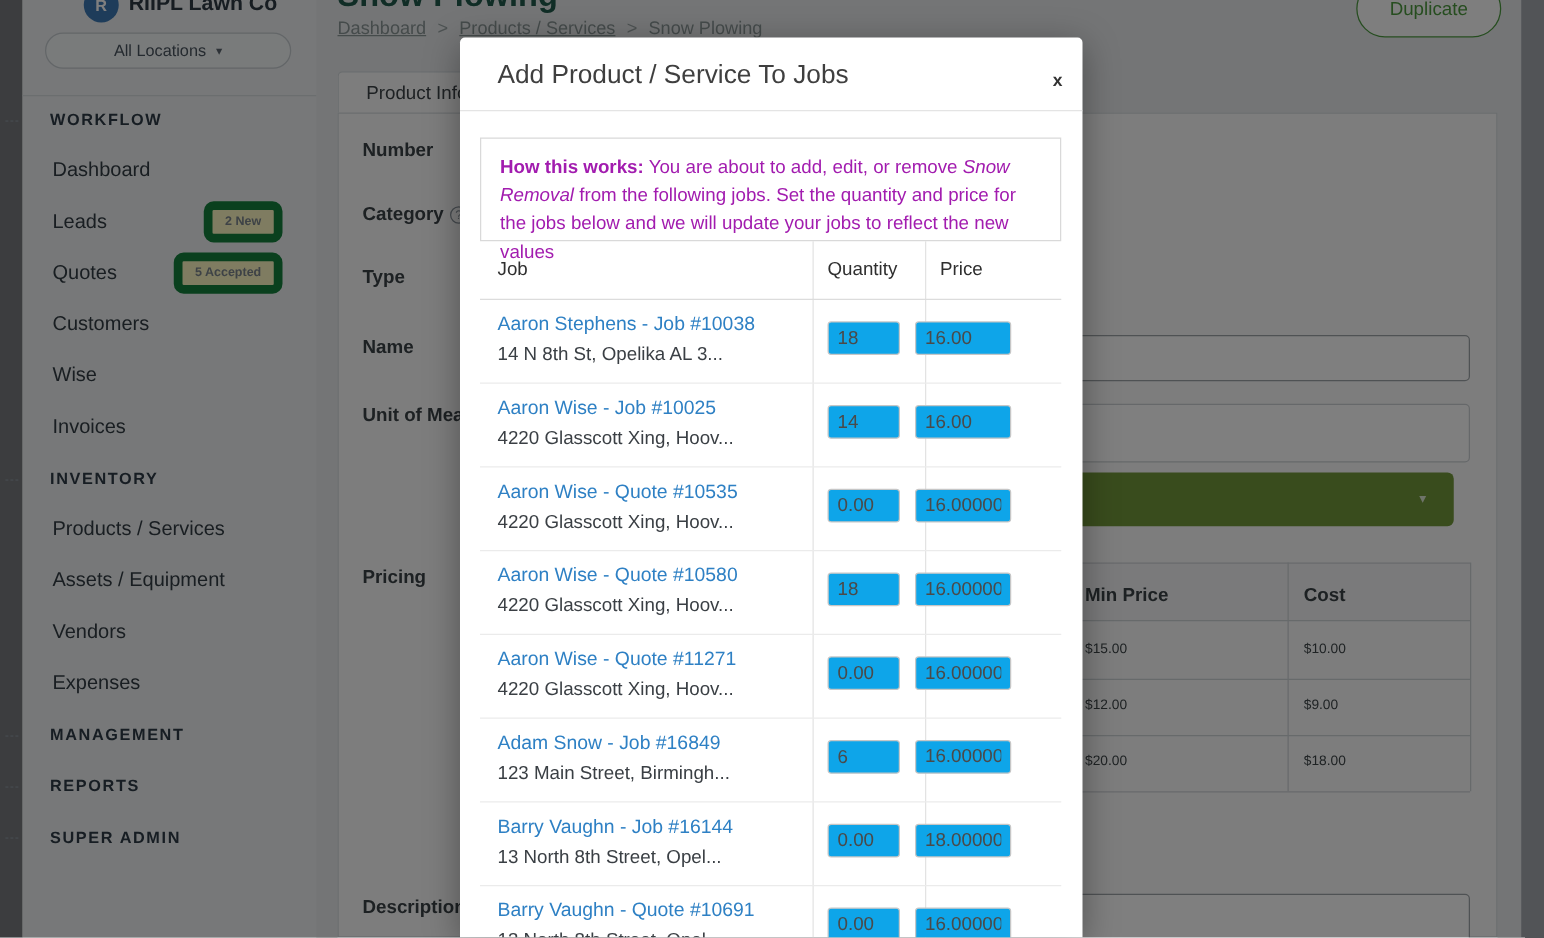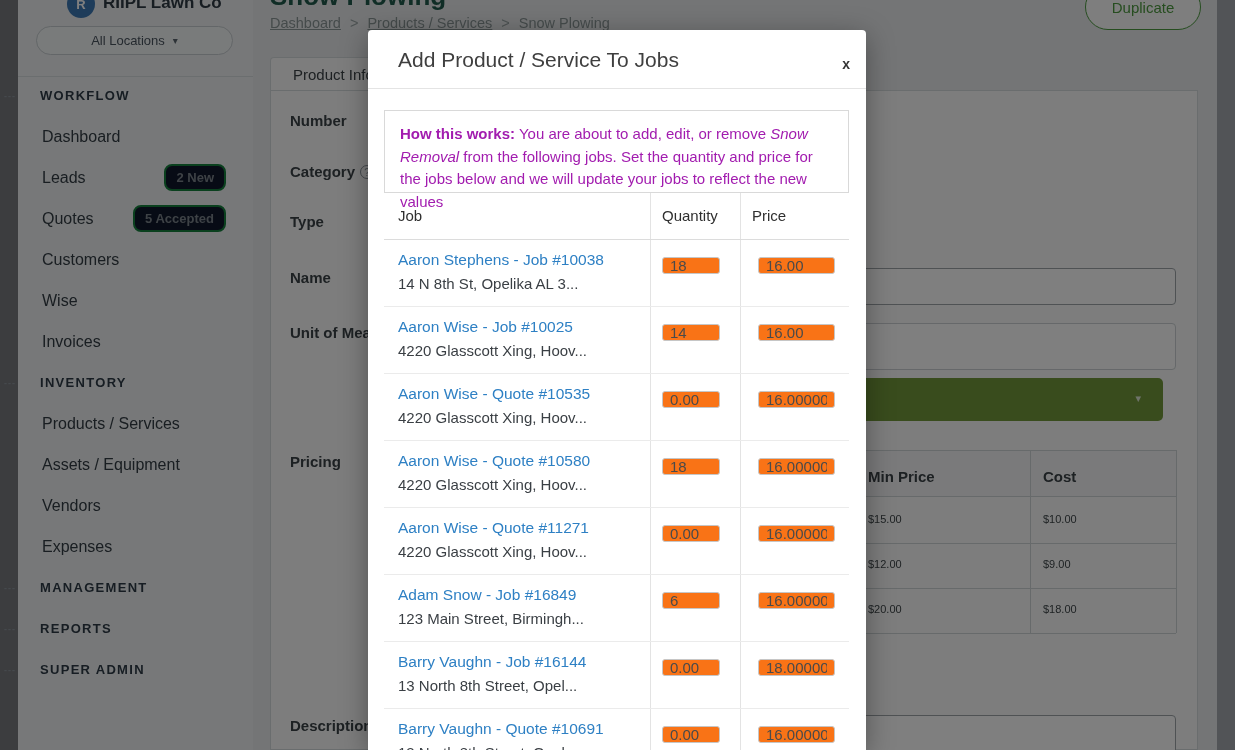--- a/index.html
+++ b/index.html
@@ -17,22 +17,22 @@
   .logo-text { position:absolute; left:85px; top:-7px; font-size:17px; font-weight:700; color:#2f3a44; white-space:nowrap; }
   .loc-pill { position:absolute; left:18px; top:26px; width:197px; height:29px; border:1px solid #c6ccd0; border-radius:15px;
     background:#f3f6f7; display:flex; align-items:center; justify-content:center; gap:8px; font-size:13px; color:#49545e; cursor:pointer; }
   .loc-chevron { font-size:10px; color:#5a656e; }
   .sidebar-divider { position:absolute; left:0; top:76px; width:235px; height:1px; background:#d7dcde; }
   .nav { position:absolute; left:0; top:75px; width:235px; }
   .nav-row { height:41px; display:flex; align-items:center; position:relative; }
   .nav-row .marker { position:absolute; left:-14px; width:30px; font-size:9px; letter-spacing:1px; color:#8b949c; font-weight:700; }
   .nav-row.header { font-size:13px; font-weight:700; letter-spacing:1.3px; color:#2e3b47; padding-left:22px; }
   .nav-row.item { font-size:16px; color:#333c44; padding-left:24px; cursor:pointer; }
-  .nav-badge { position:absolute; right:27px; border:2px solid #15803d; border-radius:8px; background:#0f172a;
-    font-size:13px; color:#7c858d; padding:4px 10px; font-weight:700; }
+  .nav-badge { position:absolute; right:27px; border:7px solid #15803d; border-radius:8px; background:#fef9c3;
+    font-size:10px; color:#7c858d; padding:4px 10px; font-weight:700; }
 
   
   .main { position:absolute; left:253px; top:0; width:964px; height:750px; z-index:1; }
   .page-title { position:absolute; left:17px; top:-19px; font-size:26px; font-weight:700; color:var(--title-teal); }
   .breadcrumb { position:absolute; left:17px; top:15px; font-size:14.5px; color:#8b9697;text-align:right; }
   .breadcrumb .crumb-link { text-decoration:underline; color:#8b9697; cursor:pointer; }
   .breadcrumb .sep { margin:0 9px; color:#9aa4a5; }
   .duplicate-btn { position:absolute; left:832px; top:-16px; width:116px; height:46px; border:1.5px solid var(--dup-green);
     border-radius:23px; background:#fdfdfd; color:var(--dup-green); font-size:15px; font-weight:500; cursor:pointer;
     font-family:"Liberation Sans", sans-serif; }
@@ -72,24 +72,24 @@
   .info-box .b { font-weight:700; }
   .info-box .i { font-style:italic; }
 
   .mtable { position:absolute; left:16px; top:163px; width:465px; height:557px; }
   .mtable .col-line { position:absolute; top:0; bottom:0; width:1px; background:#e3e3e3; }
   .mtable .head-row { position:absolute; left:0; top:0; width:465px; height:47px; border-bottom:1px solid #dcdcdc; }
   .mhead { position:absolute; top:14px; font-size:15px; font-weight:500; color:#2f2f2f; }
   .mrow { position:absolute; left:0; width:465px; height:67px; border-bottom:1px solid #ebebeb; }
   .mrow .job-link { position:absolute; left:14px; top:11px; font-size:15.5px; color:var(--link-blue); cursor:pointer; }
   .mrow .job-addr { position:absolute; left:14px; top:35px; font-size:15px; color:#3a3f44; }
-  .mrow input { position:absolute; top:17px; height:17px; border:1px solid #c6c6c6; border-radius:3px; font-size:15px;
-    color:#4a4a4a; padding:0 7px; font-family:"Liberation Sans", sans-serif; background:#f97316; }
+  .mrow input { position:absolute; top:17px; height:27px; border:1px solid #c6c6c6; border-radius:3px; font-size:15px;
+    color:#4a4a4a; padding:0 7px; font-family:"Liberation Sans", sans-serif; background:#0ea5e9; }
   .mrow .qty { left:278px; width:58px; }
-  .mrow .price { left:374px; width:77px; }
+  .mrow .price { left:348px; width:77px; }
 </style>
 </head>
 <body>
 
 <div class="left-rail"></div>
 <div class="right-dark-rail"></div>
 
 <div class="sidebar">
   <div class="logo-circle">R</div>
   <div class="logo-text">RIIPL Lawn Co</div>

